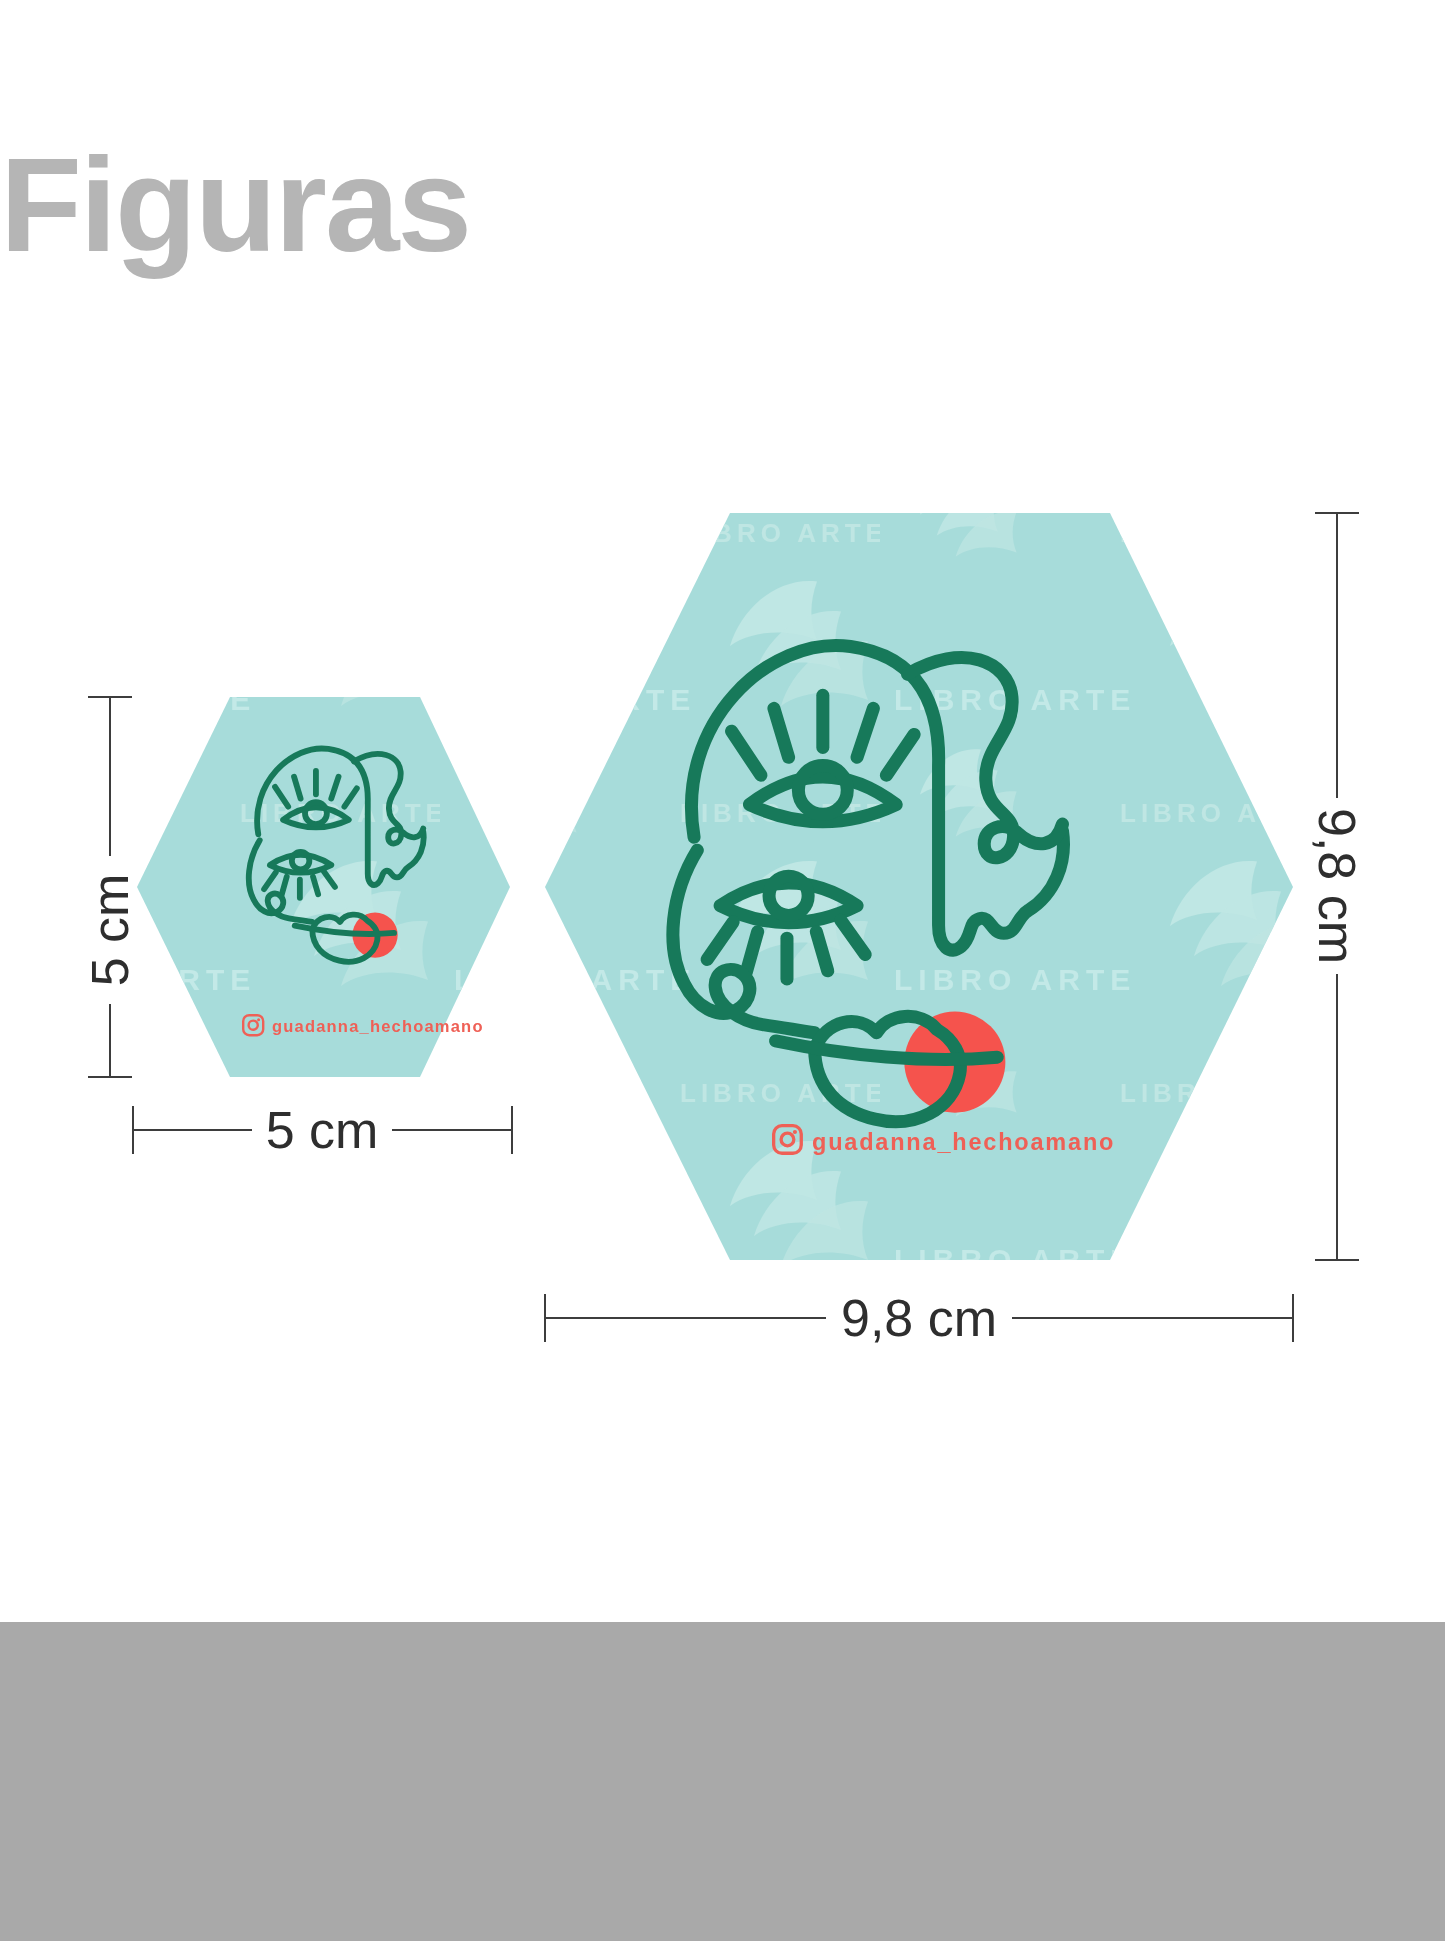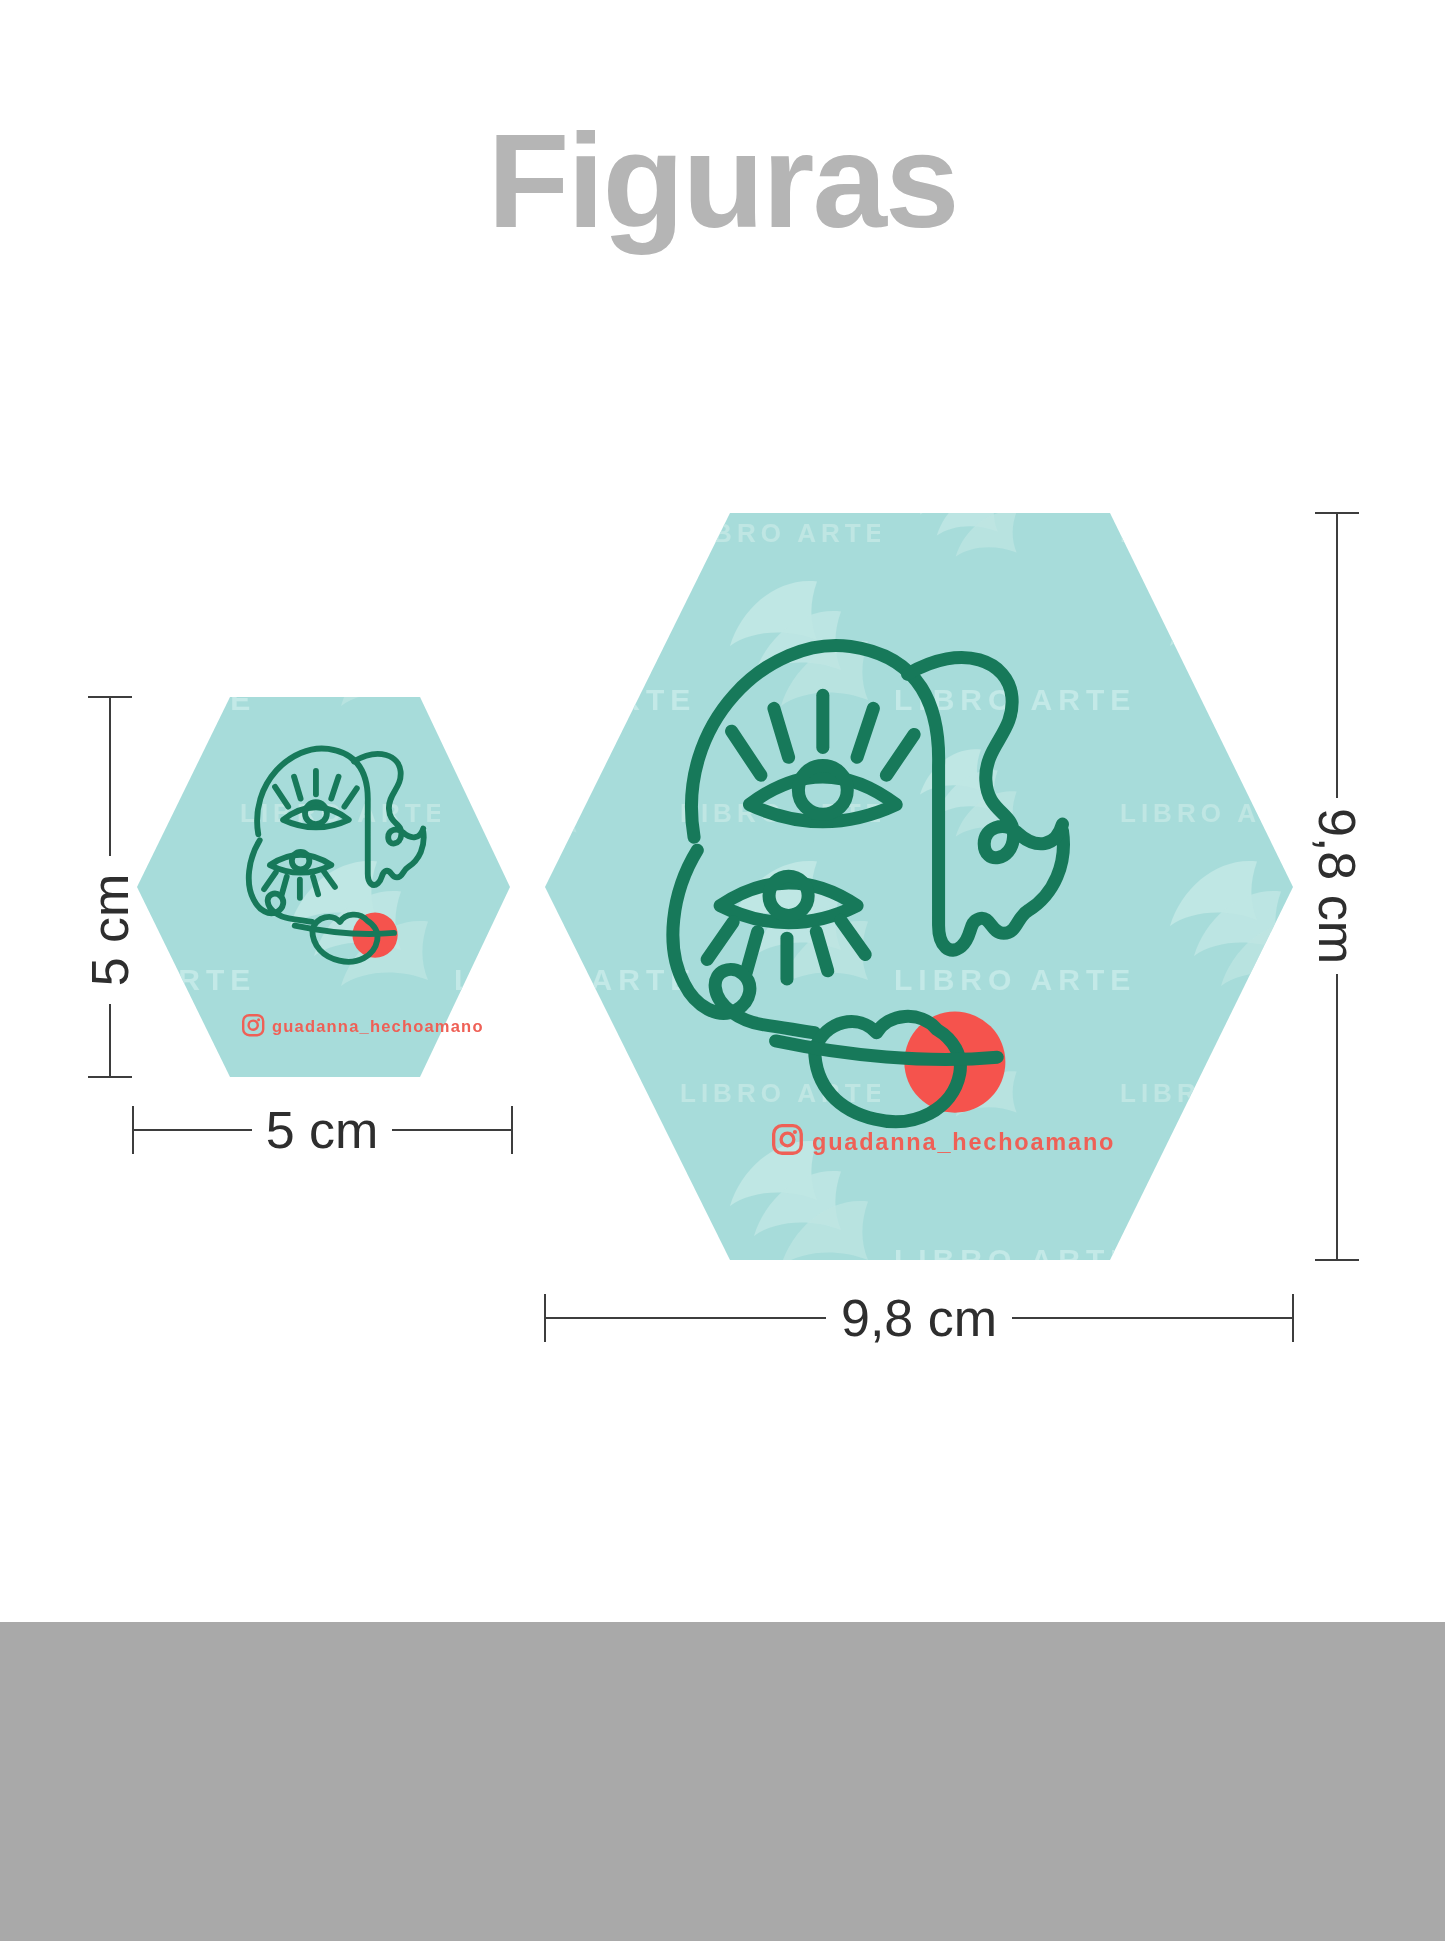--- a/index.html
+++ b/index.html
@@ -1,18 +1,18 @@
 <!DOCTYPE html>
 <html><head>
 <meta charset="utf-8">
 <style>
   html,body{margin:0;padding:0;background:#ffffff;}
   .page{position:relative;width:1445px;height:1941px;background:#ffffff;overflow:hidden;
         font-family:"Liberation Sans", sans-serif;}
-  .title{position:absolute;top:104px;left:0;width:100%;text-align:center;
+  .title{position:absolute;top:128px;left:0;width:100%;text-align:left;
          font-size:134px;font-weight:700;letter-spacing:-2px;color:#b5b5b5;}
   svg.diagram{position:absolute;top:0;left:0;}
   .wm-text{font-family:"Liberation Sans",sans-serif;font-size:30px;font-weight:700;
            letter-spacing:6px;fill:#c6eae8;}
   .wm-text2{font-family:"Liberation Sans",sans-serif;font-size:26px;font-weight:700;
            letter-spacing:5px;fill:#c2e7e4;}
   .dim-line{stroke:#3d3d3d;stroke-width:2;fill:none;}
   .dim-text{font-family:"Liberation Sans",sans-serif;font-size:52px;fill:#2e2e2e;}
   .ig-text-small{font-family:"Liberation Sans",sans-serif;font-size:16.5px;font-weight:700;
                  letter-spacing:1.2px;fill:#ef6056;}

